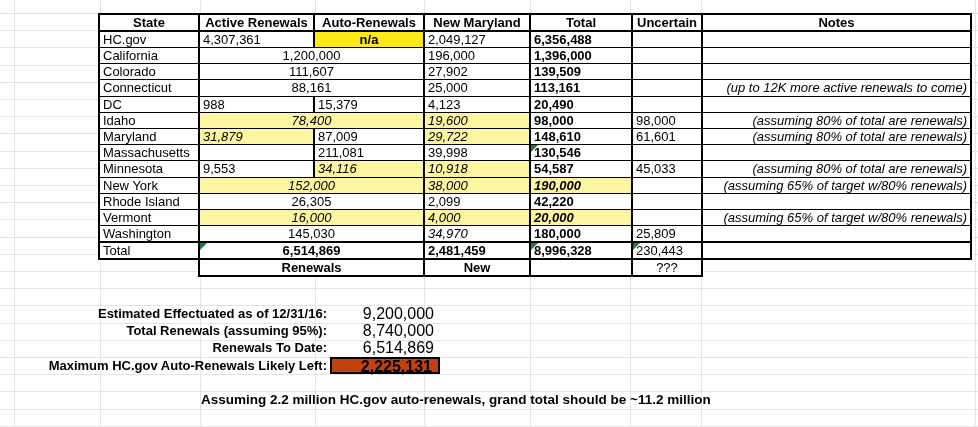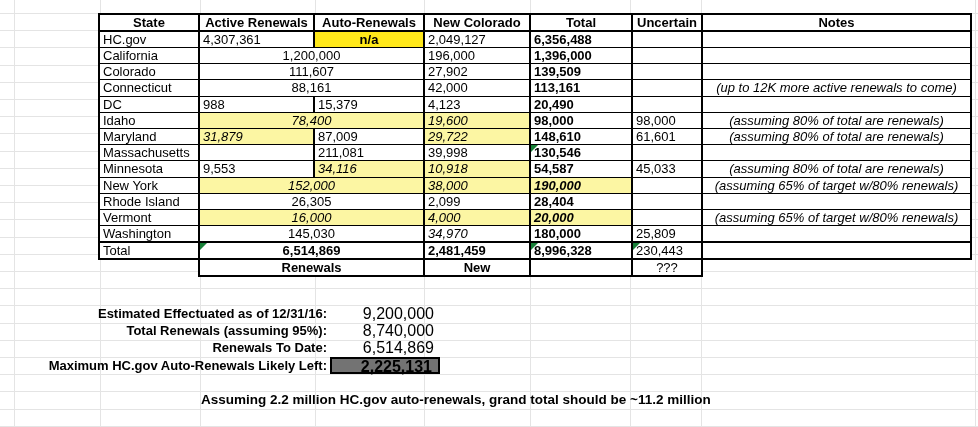--- a/index.html
+++ b/index.html
@@ -25,35 +25,35 @@
   .sheet td,.sheet th{
     border:1px solid #000;border-left-width:2px;border-right-width:2px;
     height:16.2px;padding:0 3px;font-size:13px;vertical-align:middle;
     background:#fff;position:relative;white-space:nowrap;overflow:hidden;
     box-sizing:border-box;font-weight:normal;
   }
   .sheet th{border-top-width:2px;border-bottom-width:2px;font-weight:bold;text-align:center;}
   .sheet tr.total-row td{border-top-width:2px;border-bottom-width:2px;font-weight:normal;}
   .sheet tr.band-row td{border-bottom-width:2px;}
   .sheet td.ghost{border:none;background:transparent;}
-  .al{text-align:center}.ar{text-align:left}.ac{text-align:center}
+  .al{text-align:right}.ar{text-align:left}.ac{text-align:center}
   .b{font-weight:bold !important}.i{font-style:italic}
   .y{background:#fcf6a3 !important}
   .Y{background:#ffe81a !important}
   .tri{
     position:absolute;top:0;left:0;width:0;height:0;
     border-top:7px solid #188038;border-right:7px solid transparent;
   }
 
   
   .summary{position:absolute;left:16px;top:305px;width:424px;}
   .s-row{display:flex;height:17.2px;align-items:center;}
   .s-label{width:311px;text-align:right;font-weight:bold;font-size:13px;padding-right:3px;white-space:nowrap;}
   .s-value{flex:1;text-align:right;font-size:16px;padding-right:6px;height:17.2px;line-height:17.2px;box-sizing:border-box;}
-  .s-value.hl{background:#737373;border:2px solid #000;font-weight:bold;line-height:13.2px;padding-top:1px;}
+  .s-value.hl{background:#c2410c;border:2px solid #000;font-weight:bold;line-height:13.2px;padding-top:1px;}
 
   
   .note{
     position:absolute;left:201px;top:391px;height:20px;line-height:17.2px;
     font-weight:bold;font-size:13.5px;white-space:nowrap;
   }
 </style>
 </head>
 <body>
 
@@ -76,21 +76,21 @@
     <col style="width:106px">
       <col style="width:102px">
       <col style="width:70px">
     <col style="width:269px">
   </colgroup>
   <thead>
       <tr id="hdr">
         <th><span>State</span></th>
         <th><span>Active Renewals</span></th>
         <th><span>Auto-Renewals</span></th>
-        <th><span>New Colorado</span></th>
+        <th><span>New Maryland</span></th>
         <th><span>Total</span></th>
         <th><span>Uncertain</span></th>
         <th><span>Notes</span></th>
       </tr>
     </thead>
   <tbody id="tbody">
       <tr>
         <td class="ar"><span>HC.gov</span></td>
         <td class="ar"><span>4,307,361</span></td>
         <td class="Y b ac"><span>n/a</span></td>
@@ -111,21 +111,21 @@
         <td class="ar"><span>Colorado</span></td>
         <td colspan="2" class="ac"><span>111,607</span></td>
         <td class="ar"><span>27,902</span></td>
         <td class="b ar"><span>139,509</span></td>
         <td class="al"><span></span></td>
         <td class="al"><span></span></td>
       </tr>
       <tr>
         <td class="ar"><span>Connecticut</span></td>
         <td colspan="2" class="ac"><span>88,161</span></td>
-        <td class="ar"><span>42,000</span></td>
+        <td class="ar"><span>25,000</span></td>
         <td class="b ar"><span>113,161</span></td>
         <td class="al"><span></span></td>
         <td class="i al"><span>(up to 12K more active renewals to come)</span></td>
       </tr>
       <tr>
         <td class="ar"><span>DC</span></td>
         <td class="ar"><span>988</span></td>
         <td class="ar"><span>15,379</span></td>
         <td class="ar"><span>4,123</span></td>
         <td class="b ar"><span>20,490</span></td>
@@ -172,21 +172,21 @@
         <td colspan="2" class="y i ac"><span>152,000</span></td>
         <td class="y i ar"><span>38,000</span></td>
         <td class="y b i ar"><span>190,000</span></td>
         <td class="al"><span></span></td>
         <td class="i al"><span>(assuming 65% of target w/80% renewals)</span></td>
       </tr>
       <tr>
         <td class="ar"><span>Rhode Island</span></td>
         <td colspan="2" class="ac"><span>26,305</span></td>
         <td class="ar"><span>2,099</span></td>
-        <td class="b ar"><span>28,404</span></td>
+        <td class="b ar"><span>42,220</span></td>
         <td class="al"><span></span></td>
         <td class="al"><span></span></td>
       </tr>
       <tr>
         <td class="ar"><span>Vermont</span></td>
         <td colspan="2" class="y i ac"><span>16,000</span></td>
         <td class="y i ar"><span>4,000</span></td>
         <td class="y b i ar"><span>20,000</span></td>
         <td class="al"><span></span></td>
         <td class="i al"><span>(assuming 65% of target w/80% renewals)</span></td>

